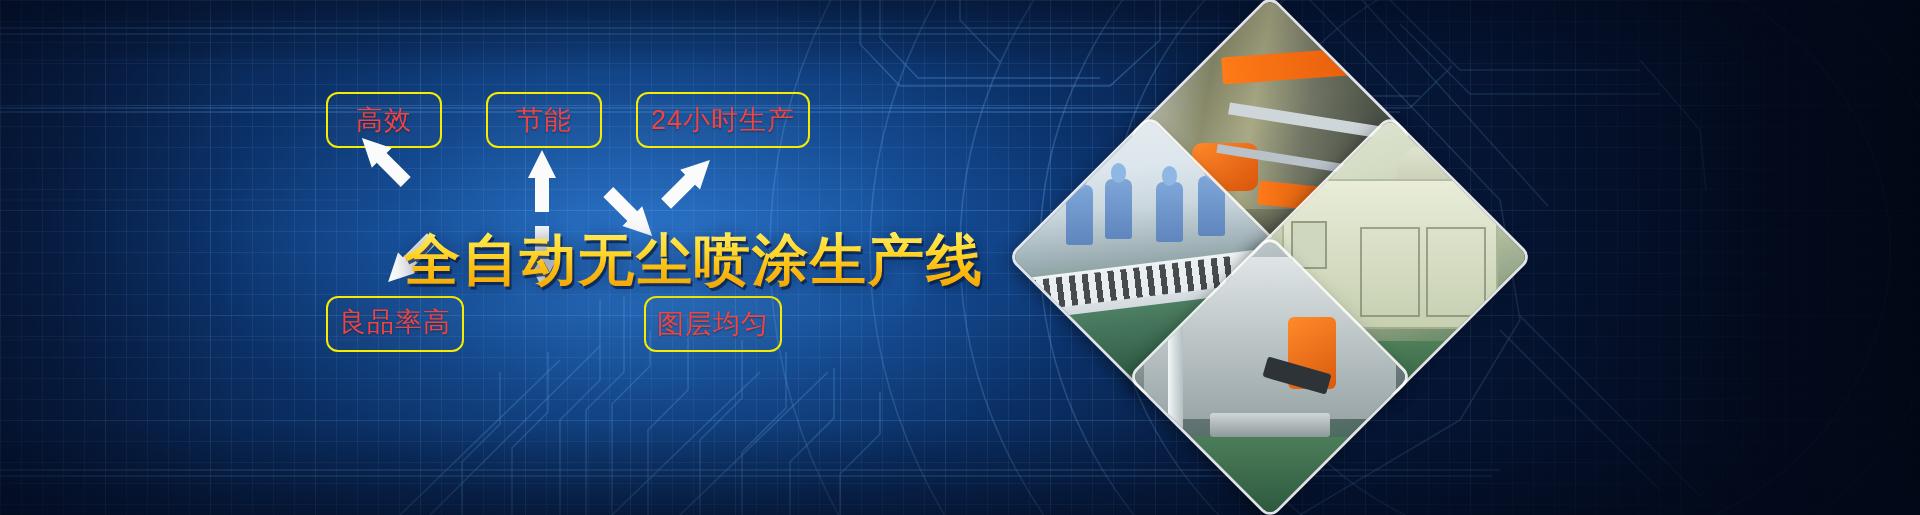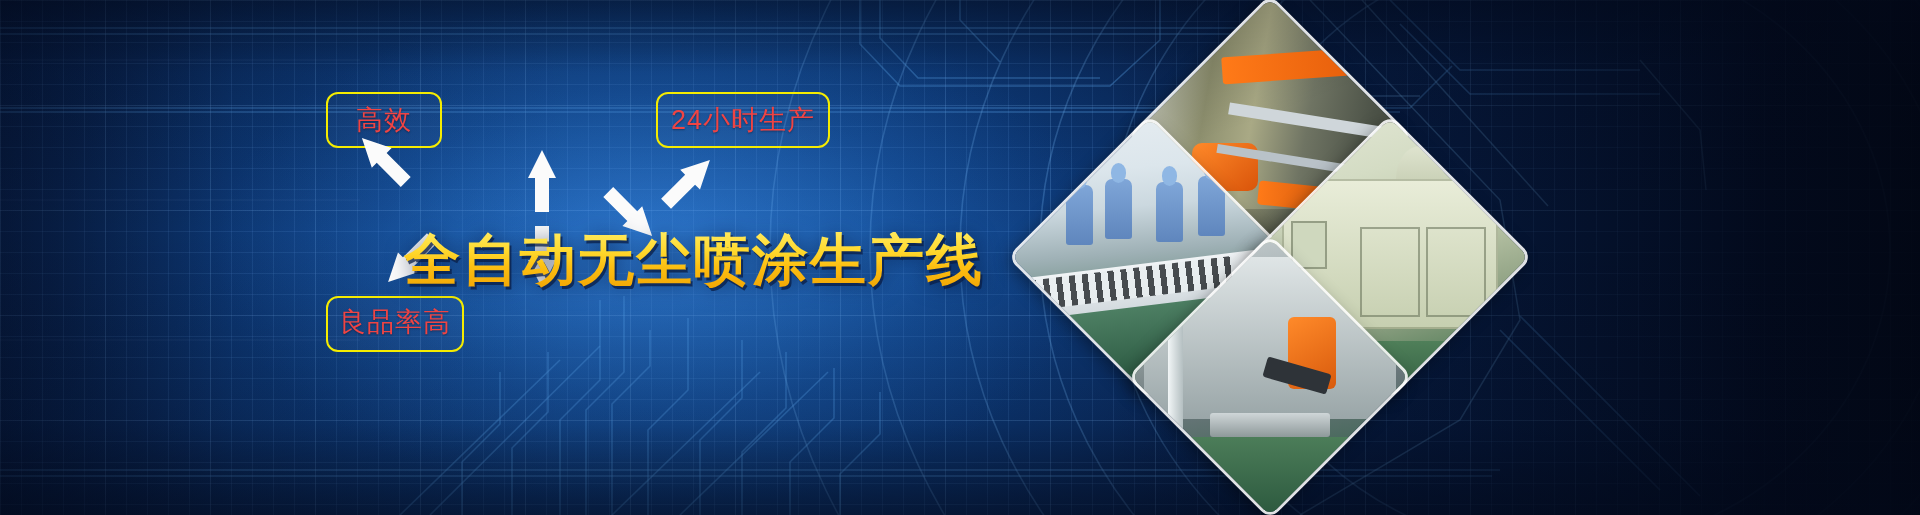--- a/index.html
+++ b/index.html
@@ -239,26 +239,32 @@
 
   <div class="bg-glow"></div>
   <div class="bg-rightdark"></div>
   <div class="bg-vert"></div>
 
   <div class="diagram">
 
     <div class="pill" style="left:326px;top:92px;width:112px;height:52px;">
       <span>高效</span>
     </div>
-    <div class="pill" style="left:656px;top:92px;width:170px;height:52px;">
+    <div class="pill" style="left:486px;top:92px;width:112px;height:52px;">
+      <span>节能</span>
+    </div>
+    <div class="pill" style="left:636px;top:92px;width:170px;height:52px;">
       <span>24小时生产</span>
     </div>
 
     <div class="pill" style="left:326px;top:296px;width:134px;height:52px;font-family:Liberation Mono, monospace;">
       <span>良品率高</span>
+    </div>
+    <div class="pill" style="left:644px;top:296px;width:134px;height:52px;">
+      <span>图层均匀</span>
     </div>
 
     <svg class="arrows" width="1060" height="515" viewBox="0 0 1060 515">
 
       <g transform="translate(352,148) rotate(-45)">
         <path d="M14 0 L28 28 H21 V62 H7 V28 H0 Z" fill="#fbfbfb"></path>
       </g>
 
       <g transform="translate(528,150)">
         <path d="M14 0 L28 28 H21 V62 H7 V28 H0 Z" fill="#fbfbfb"></path>

